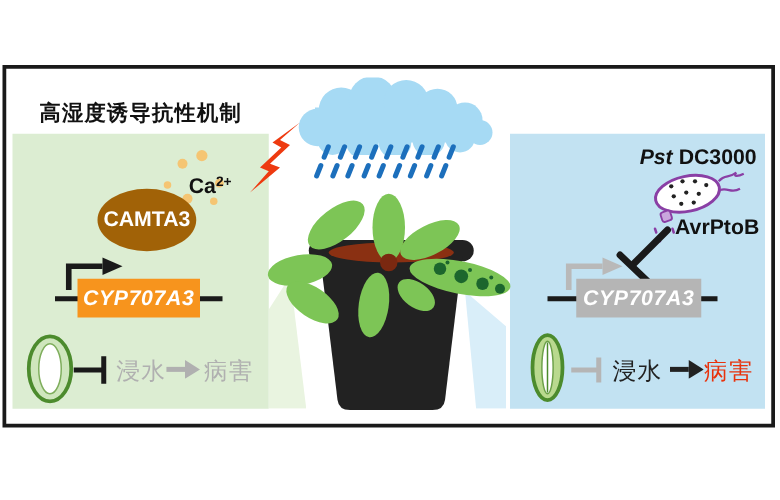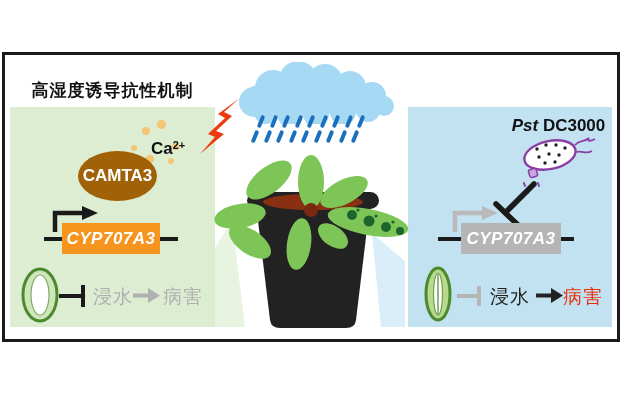--- a/index.html
+++ b/index.html
@@ -182,20 +182,21 @@
       <rect x="14" y="36" width="8" height="8" rx="2" fill="#c9a6dd" stroke="#8a3fa5" stroke-width="1.5" transform="rotate(-18 18 40)"></rect>
       <g stroke="#8a3fa5" stroke-width="2" stroke-linecap="round">
         <line x1="9" y1="50" x2="10" y2="53"></line>
           <line x1="16" y1="52" x2="16" y2="55"></line>
         <line x1="23" y1="50" x2="24" y2="53"></line>
           <line x1="12" y1="58" x2="13" y2="60"></line>
       </g>
     </g>
   </svg>
 
+  <div class="abs avrptob">AvrPtoB</div>
   <svg class="abs" style="left:490px;top:180px" width="50" height="50" viewBox="0 0 50 50">
     <line x1="44" y1="4" x2="17" y2="31" stroke="#1a1a1a" stroke-width="5.5" stroke-linecap="round"></line>
     <line x1="6" y1="24" x2="28" y2="45" stroke="#1a1a1a" stroke-width="5.5" stroke-linecap="round"></line>
   </svg>
 
   <svg class="abs" style="left:450px;top:203px" width="50" height="30" viewBox="0 0 50 30">
     <path d="M5,29 L5,10 L32,10" fill="none" stroke="#b9b9b9" stroke-width="4.5"></path>
     <polygon points="32,3 48,10 32,17" fill="#b9b9b9"></polygon>
   </svg>
   <div class="abs gene-line" style="left:438px;width:136px"></div>

